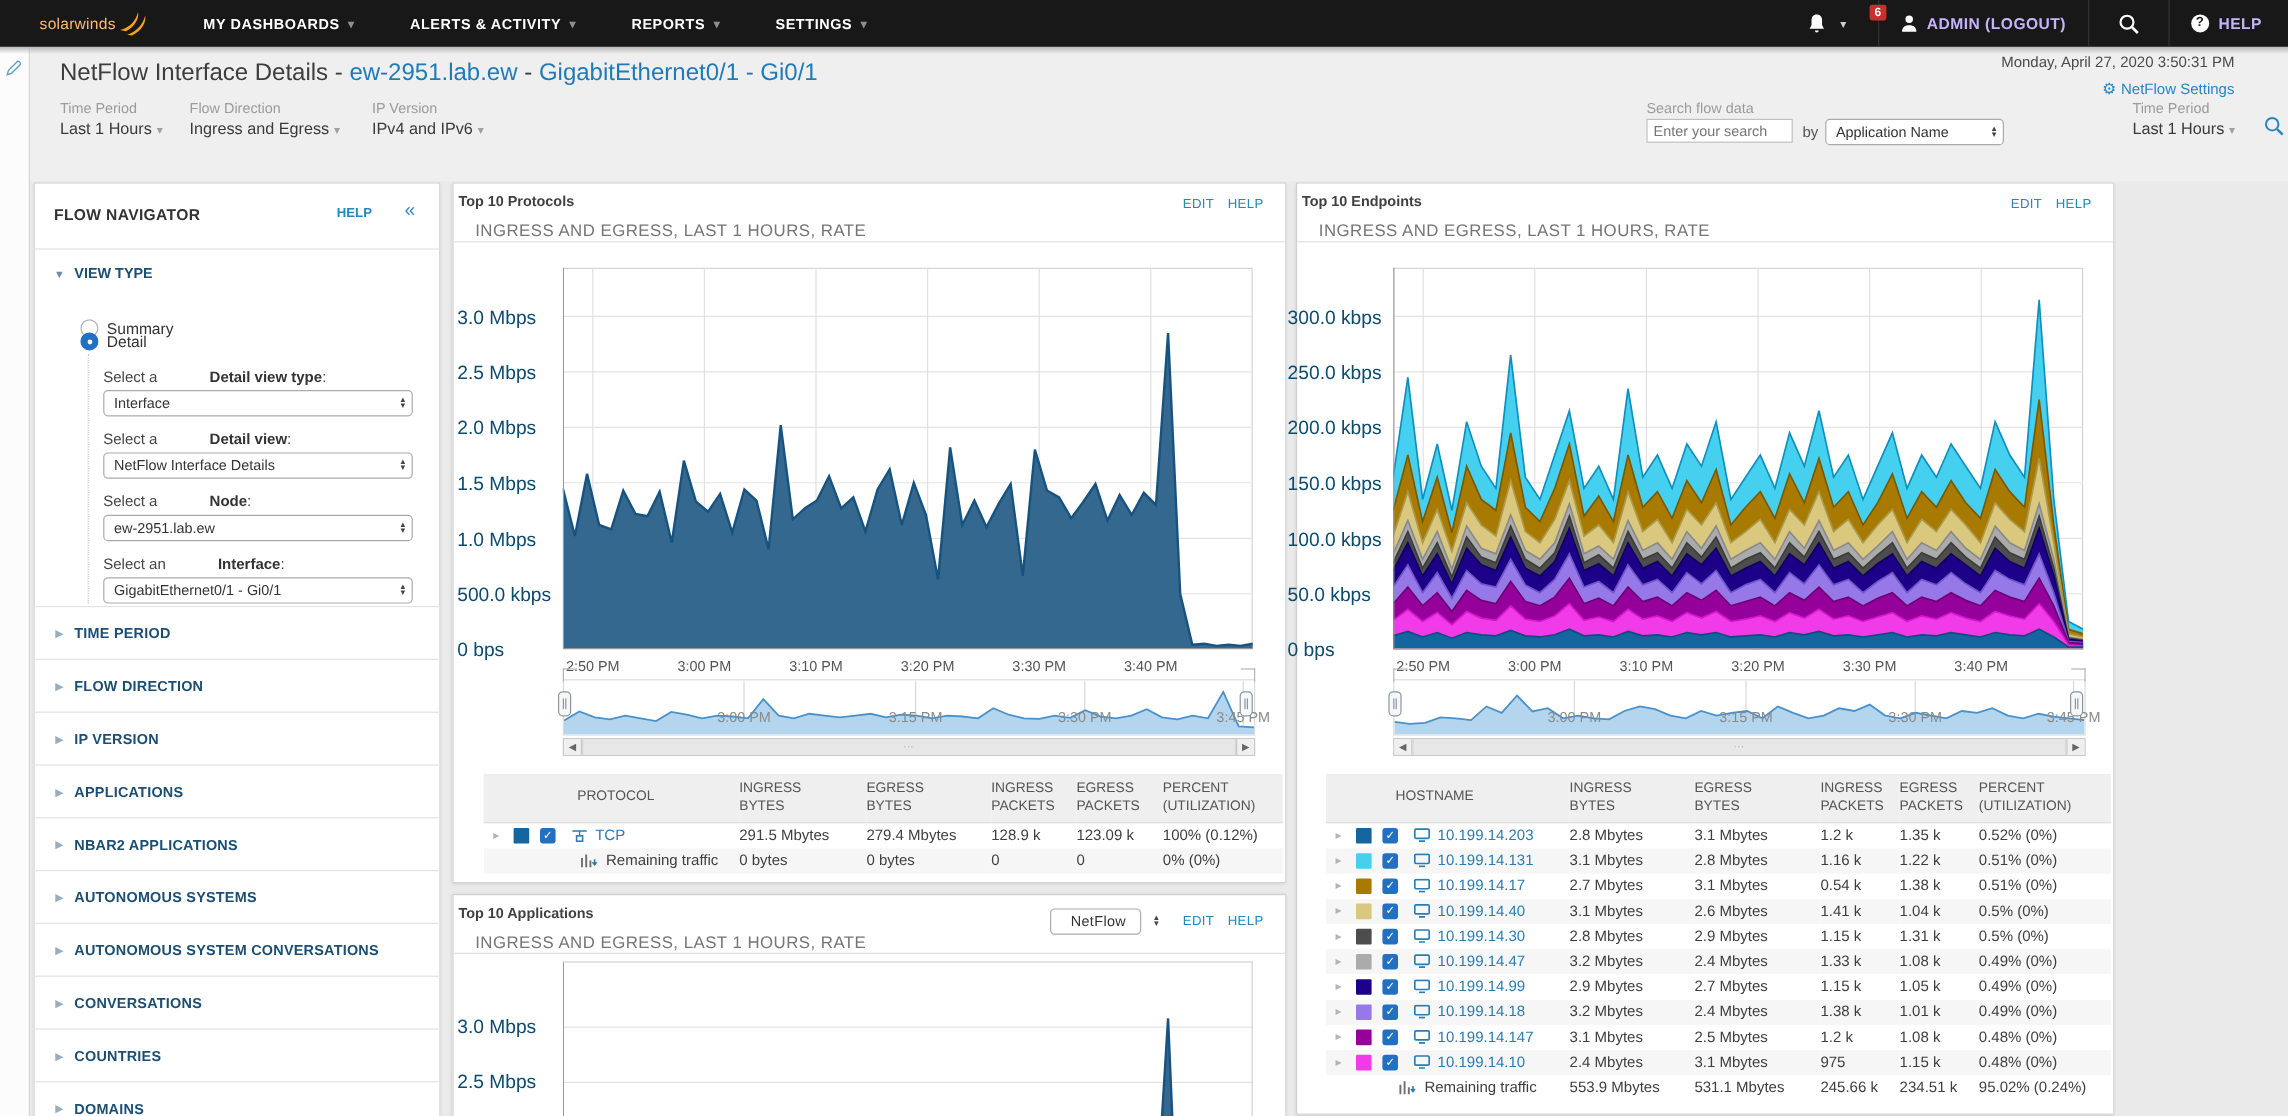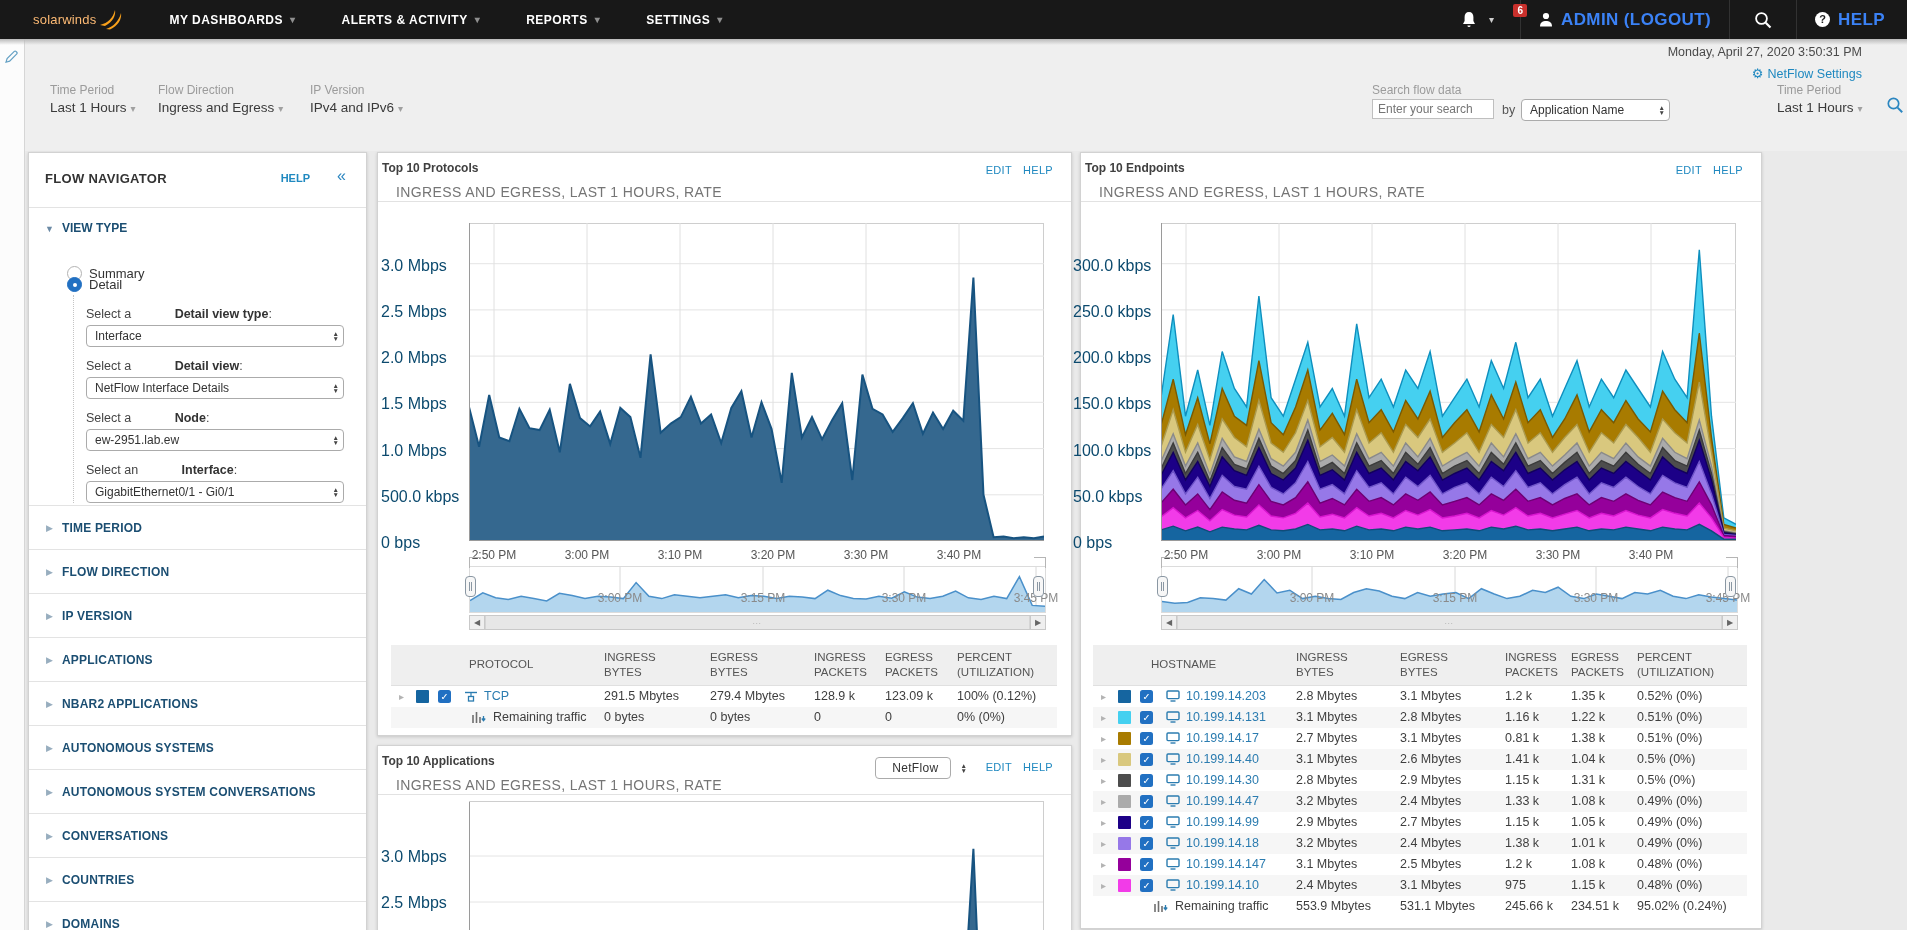--- a/index.html
+++ b/index.html
@@ -12,21 +12,21 @@
              background:linear-gradient(#b9b9b9,rgba(185,185,185,0));}
   .logo{display:flex;align-items:center;margin-left:33px;cursor:pointer;}
   .logo-text{color:#fdba74;font-size:13px;font-weight:normal;letter-spacing:.2px;}
   .menu-item{color:#fff;font-size:12px;font-weight:bold;letter-spacing:.5px;margin-left:46px;
              display:flex;align-items:center;cursor:pointer;}
   .menu-caret{color:#8f8f8f;font-size:10px;margin-left:7px;}
   #topbar-right{margin-left:auto;display:flex;align-items:center;height:100%;}
   .tb-sec{display:flex;align-items:center;height:100%;padding:0 18px;border-left:1px solid #323232;}
   .badge{position:absolute;top:4px;right:-7px;background:#c9302c;color:#fff;font-size:10px;font-weight:bold;
          padding:1px 4px;border-radius:2px;line-height:11px;}
-  .tb-label{color:#3b82f6;font-size:17px;font-weight:bold;letter-spacing:.4px;margin-left:8px;}
+  .tb-label{color:#c4b5fd;font-size:13px;font-weight:bold;letter-spacing:.4px;margin-left:8px;}
   
   #pagehead{position:absolute;left:24px;top:39px;width:1883px;height:112px;background:#efefef;}
   #pencil-rail{position:absolute;left:0;top:39px;width:24px;height:891px;background:#fcfcfc;
                border-right:1px solid #d6d6d6;z-index:10;}
   #page-title{position:absolute;left:26px;top:11px;font-size:20px;color:#3d3d3d;}
   #page-title .tlink{color:#1e7bb8;cursor:pointer;}
   #datetime{position:absolute;right:45px;top:6px;font-size:12.5px;color:#4a4a4a;}
   #nf-settings{position:absolute;right:45px;top:27px;font-size:12.5px;color:#2089c0;cursor:pointer;}
   #nf-settings .gear{font-size:13px;margin-right:4px;}
   .filter-group{position:absolute;top:44px;}
@@ -61,21 +61,21 @@
   .bhandle i{display:block;width:1px;height:9px;background:#8a97a3;}
   .bracket-l{position:absolute;left:-1px;top:-10px;width:11px;height:10px;border-left:1px solid #b5b5b5;border-top:1px solid #b5b5b5;}
   .bracket-r{position:absolute;right:-1px;top:-10px;width:11px;height:10px;border-right:1px solid #b5b5b5;border-top:1px solid #b5b5b5;}
   .scrollbar{position:absolute;height:13px;background:#f4f4f4;border:1px solid #c9c9c9;display:flex;}
   .sb-btn{width:14px;height:100%;background:#efefef;border-right:1px solid #c9c9c9;font-size:8px;color:#666;
           display:flex;align-items:center;justify-content:center;cursor:pointer;}
   .sb-btn.r{border-right:none;border-left:1px solid #c9c9c9;}
   .sb-thumb{flex:1;background:#e7e7e7;border-left:1px solid #d5d5d5;border-right:1px solid #d5d5d5;
             display:flex;align-items:center;justify-content:center;color:#9a9a9a;font-size:7px;letter-spacing:1px;cursor:grab;}
   
-  table.flow{border-collapse:collapse;table-layout:fixed;font-size:12.5px;color:#3e3e3e;}
+  table.flow{border-collapse:collapse;table-layout:fixed;font-size:12.5px;color:#3e3e3e;margin-left:12px;}
   table.flow th{background:#efefef;font-weight:normal;font-size:11.5px;color:#555;text-align:left;
                 padding:5px 0 5px 0;line-height:1.3;vertical-align:middle;border-bottom:1px solid #e0e0e0;}
   table.flow td{padding:0;height:21px;vertical-align:middle;white-space:nowrap;overflow:hidden;}
   table.flow tr.alt{background:#f6f6f6;}
   .rowflex{display:flex;align-items:center;height:21px;}
   .exp{color:#b3b3b3;font-size:10px;width:10px;margin-left:8px;cursor:pointer;}
   .swatch{width:13px;height:13px;margin-left:7px;border-radius:1px;flex:none;}
   .cb{width:13px;height:13px;margin-left:9px;background:#2170c2;border-radius:2.5px;color:#fff;font-size:9.5px;
       line-height:13px;text-align:center;flex:none;cursor:pointer;}
   .rowicon{margin-left:13px;flex:none;display:flex;align-items:center;}
@@ -166,20 +166,23 @@
   </div>
   <div id="topshadow"></div>
 
   <div id="pencil-rail">
     <svg width="15" height="15" viewBox="0 0 15 15" style="margin:10px 0 0 4px;">
       <path d="M2 13.2 L3.1 9.6 L10.3 2.4 a1.15 1.15 0 0 1 1.63 0 l0.87 0.87 a1.15 1.15 0 0 1 0 1.63 L5.6 12.1 Z" fill="none" stroke="#63a0c4" stroke-width="1.2"></path>
     </svg>
   </div>
 
   <div id="pagehead">
+    <div id="page-title">
+      <span>NetFlow Interface Details - </span><span class="tlink">ew-2951.lab.ew</span><span> - </span><span class="tlink">GigabitEthernet0/1 - Gi0/1</span>
+    </div>
     <div id="datetime">Monday, April 27, 2020 3:50:31 PM</div>
     <div id="nf-settings">
       <span class="gear">⚙</span><span>NetFlow Settings</span>
     </div>
     <div id="filtergroups">
         <div class="filter-group" style="left:26px;">
      <div class="f-label">Time Period</div>
      <div class="f-value">Last 1 Hours<span class="f-caret">▾</span></div>
    </div>
         <div class="filter-group" style="left:134px;">
@@ -611,21 +614,21 @@
           <svg width="14" height="12" viewBox="0 0 14 12">
                       <rect x="1" y="1" width="12" height="7.6" rx="1" fill="none" stroke="#2b7cb0" stroke-width="1.4"></rect>
                       <line x1="4.5" y1="11" x2="9.5" y2="11" stroke="#2b7cb0" stroke-width="1.4"></line>
                     </svg>
         </span>
         <span class="rowname">10.199.14.17</span>
       </div>
               </td>
               <td>2.7 Mbytes</td>
               <td>3.1 Mbytes</td>
-              <td>0.81 k</td>
+              <td>0.54 k</td>
               <td>1.38 k</td>
               <td>0.51% (0%)</td>
             </tr>
             <tr class="alt">
       <td>
                 <div class="rowflex">
         <span class="exp">▸</span>
         <span class="swatch" style="background:#d9c87e;"></span>
         <span class="cb">✓</span>
         <span class="rowicon">

